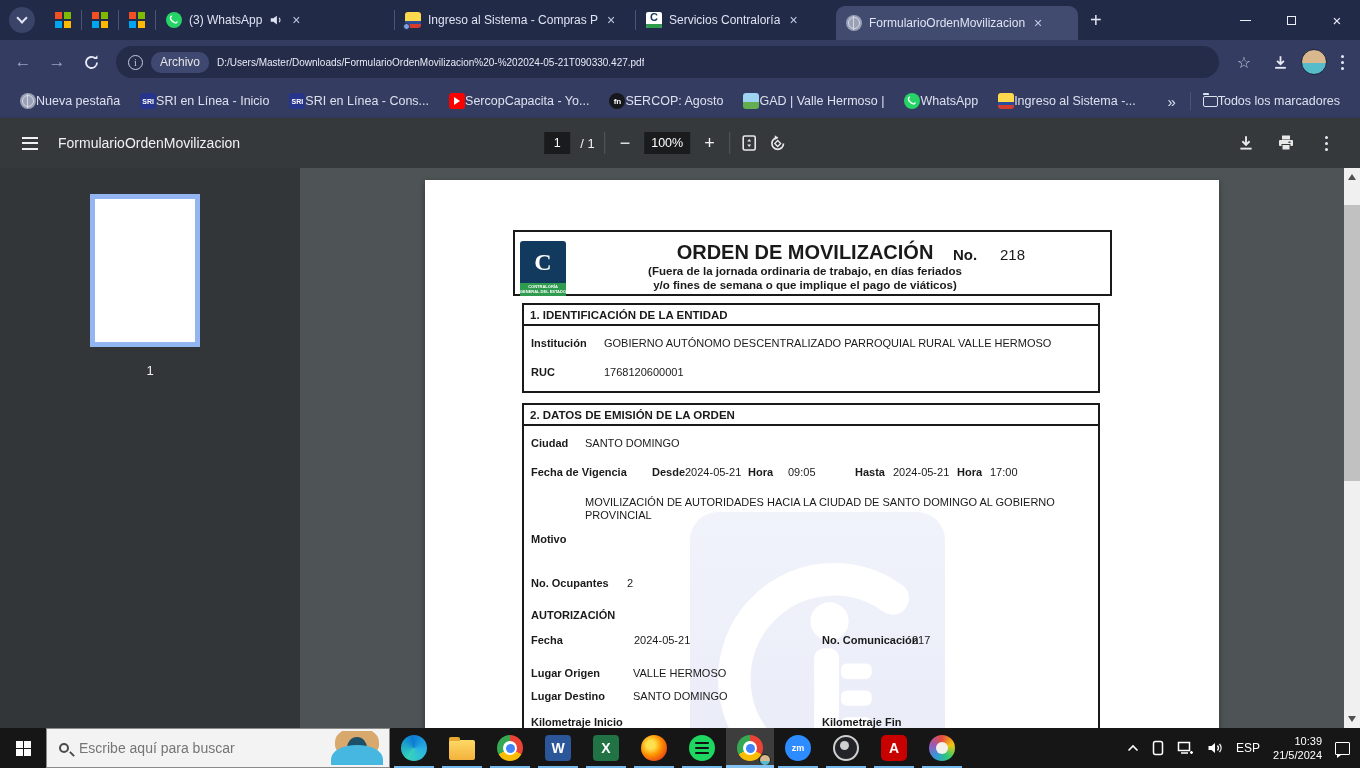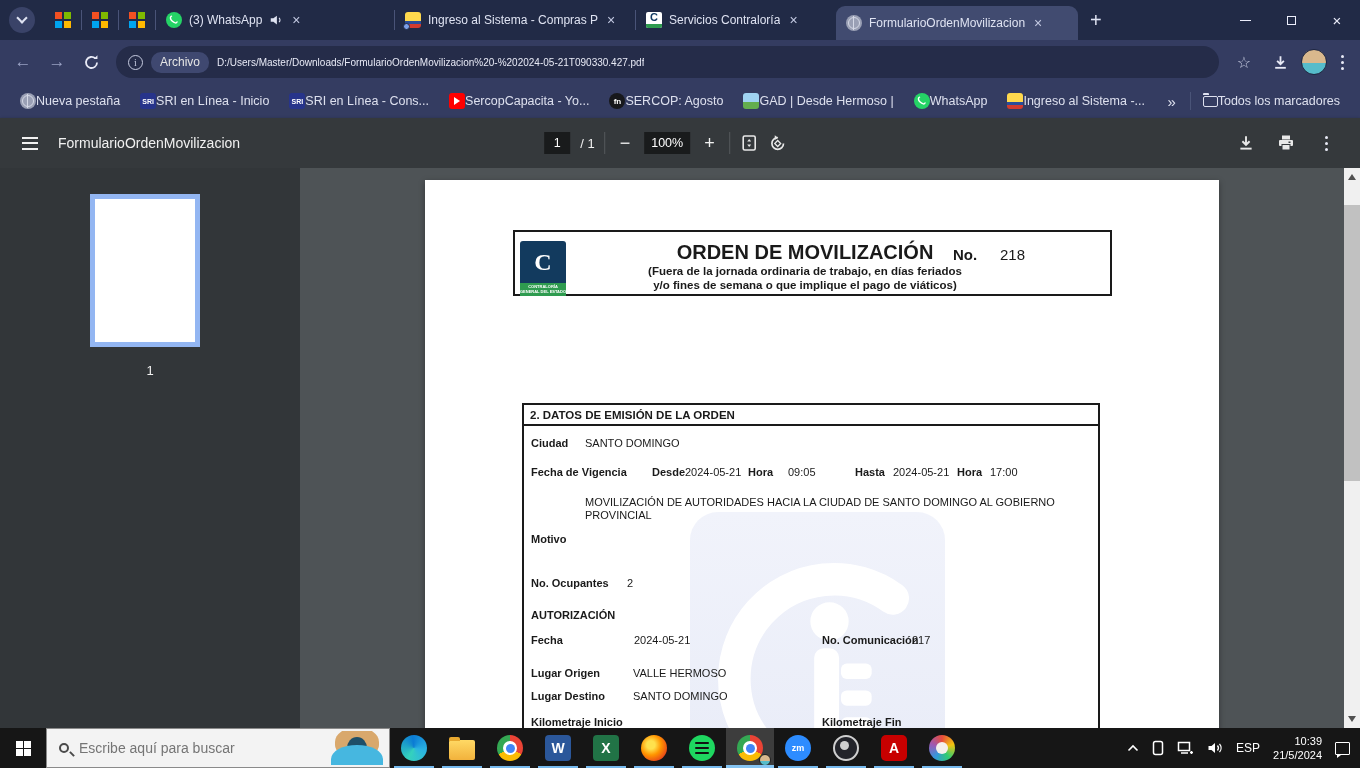--- a/index.html
+++ b/index.html
@@ -347,21 +347,21 @@
           <i></i>
         </span>
       <span>SercopCapacita - Yo...</span>
     </div>
     <div class="bm">
       <span class="fav16 ic-fn">fn</span>
       <span>SERCOP: Agosto</span>
     </div>
     <div class="bm">
       <span class="fav16 ic-gad"></span>
-      <span>GAD | Desde Hermoso |</span>
+      <span>GAD | Valle Hermoso |</span>
     </div>
     <div class="bm">
       <span class="fav16 ic-wa">
         <svg width="10" height="10" viewBox="0 0 12 12">
             <path d="M9.6 8.3c-.3.7-1.4 1.3-2 1.2C6.4 9.3 4.9 8.5 3.7 7.3 2.5 6.1 1.8 4.6 1.7 3.4c0-.6.6-1.7 1.3-2" stroke="#fff" stroke-width="1.7" fill="none" stroke-linecap="round"></path>
           </svg>
       </span>
       <span>WhatsApp</span>
     </div>
     <div class="bm">
@@ -457,20 +457,27 @@
           </div>
           <div class="doc-titleblock">
             <div class="doc-title">ORDEN DE MOVILIZACIÓN</div>
             <div class="doc-sub">(Fuera de la jornada ordinaria de trabajo, en días feriados</div>
             <div class="doc-sub">y/o fines de semana o que implique el pago de viáticos)</div>
           </div>
           <div class="doc-no-label">No.</div>
           <div class="doc-no-value">218</div>
         </div>
 
+        <div class="docbox sec1">
+          <div class="sechead">1. IDENTIFICACIÓN DE LA ENTIDAD</div>
+          <span class="drow lbl" style="left:7px; top:32px;">Institución</span>
+          <span class="drow val" style="left:80px; top:32px;">GOBIERNO AUTÓNOMO DESCENTRALIZADO PARROQUIAL RURAL VALLE HERMOSO</span>
+          <span class="drow lbl" style="left:7px; top:61px;">RUC</span>
+          <span class="drow val" style="left:80px; top:61px;">1768120600001</span>
+        </div>
 
         <div class="docbox sec2">
           <div class="sechead">2. DATOS DE EMISIÓN DE LA ORDEN</div>
 
           <span class="drow lbl" style="left:7px; top:32px;">Ciudad</span>
           <span class="drow val" style="left:61px; top:32px;">SANTO DOMINGO</span>
 
           <span class="drow lbl" style="left:7px; top:61px;">Fecha de Vigencia</span>
           <span class="drow lbl" style="left:128px; top:61px;">Desde</span>
           <span class="drow val" style="left:161px; top:61px;">2024-05-21</span>

